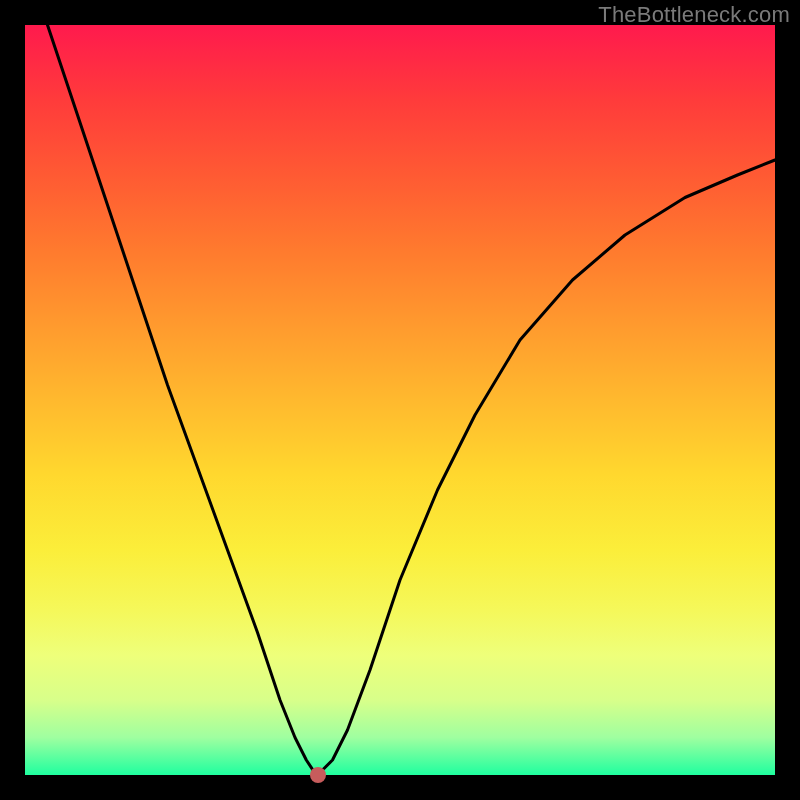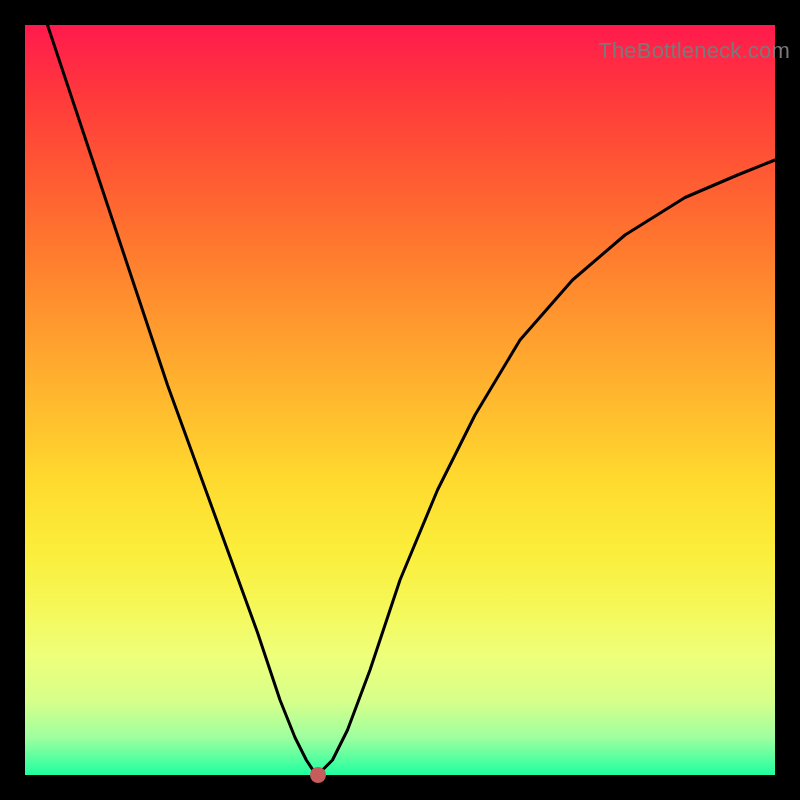--- a/index.html
+++ b/index.html
@@ -33,21 +33,20 @@
       #1fff9f 100%
     );
   }
   .attribution {
     position: absolute;
     top: 2px;
     right: 10px;
     color: #7a7a7a;
     font-size: 22px;
     letter-spacing: 0.2px;
-    margin-top: 36px;
   }
   svg.curve {
     position: absolute;
     left: 25px;
     top: 25px;
     width: 750px;
     height: 750px;
     overflow: visible;
   }
   .marker {

